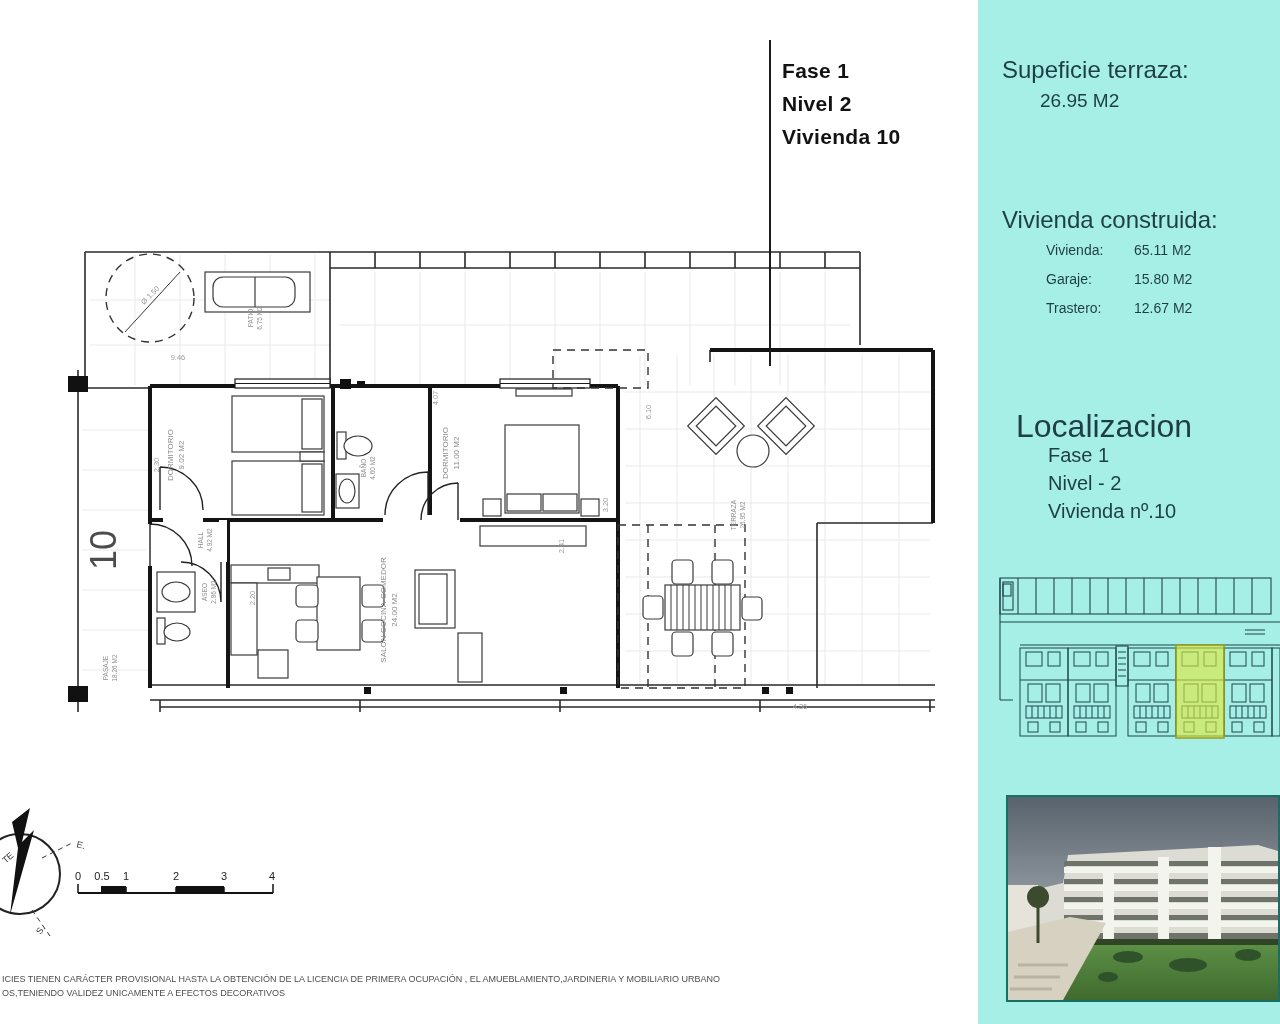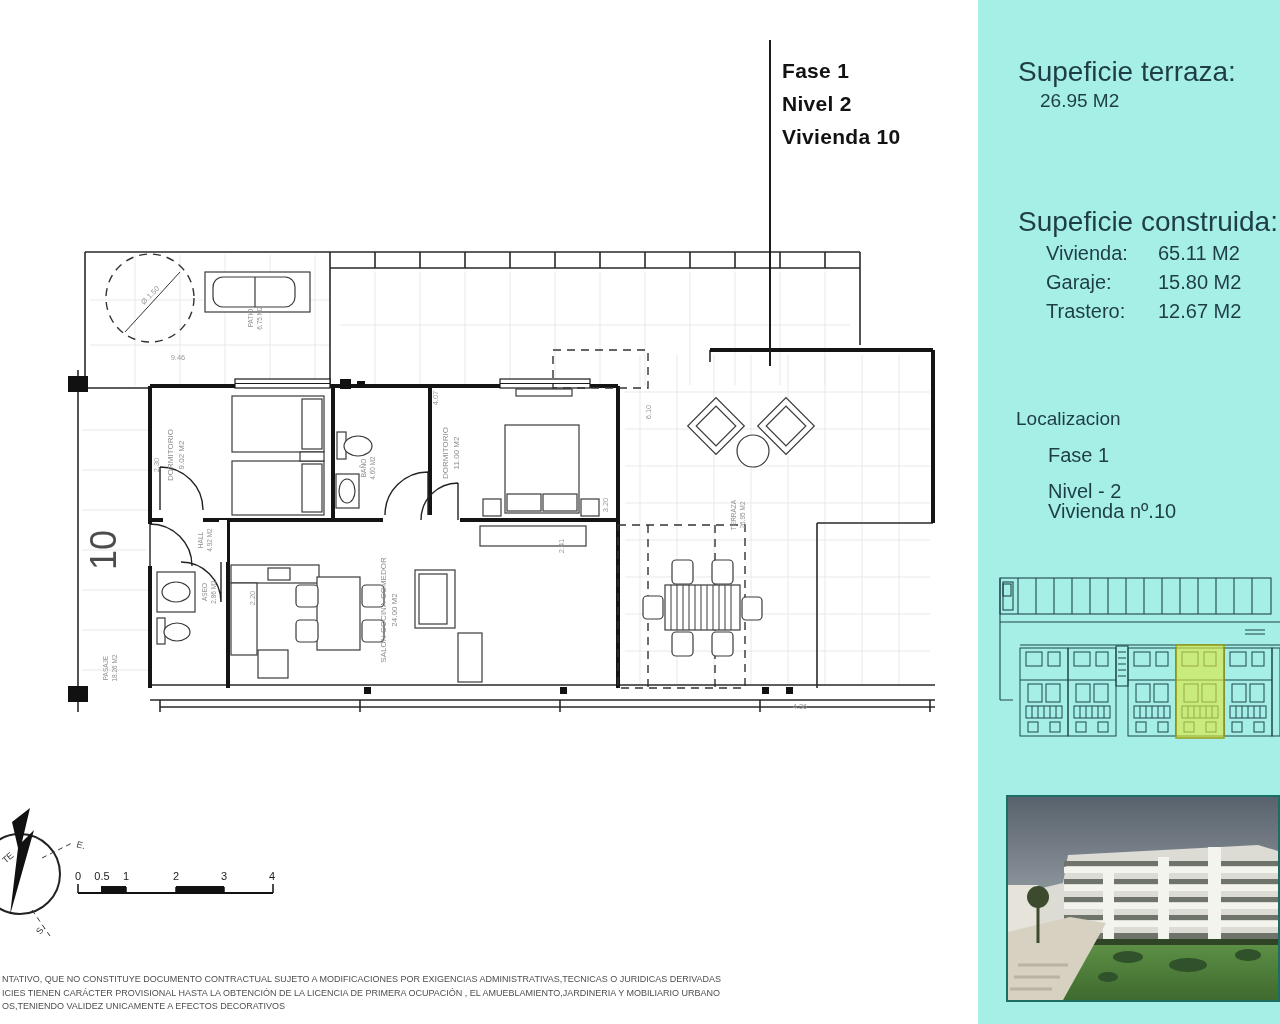--- a/index.html
+++ b/index.html
@@ -8,23 +8,23 @@
   
   .title-block{position:absolute;left:782px;top:54px;color:#121212;font-weight:bold;
                font-size:21px;line-height:33px;letter-spacing:.3px;}
   .title-rule{position:absolute;left:769px;top:40px;width:2px;height:326px;background:#1c1c1c;}
   
   .disclaimer{position:absolute;left:2px;top:973px;width:660px;color:#4e4e4e;
               font-size:9px;line-height:13.5px;white-space:nowrap;}
   
   .sidebar{position:absolute;left:978px;top:0;width:302px;height:1024px;background:#a6efe7;
            color:#1e3d45;}
-  .sb-h1{position:absolute;left:40px;font-size:28px;}
+  .sb-h1{position:absolute;left:24px;font-size:24px;}
   .sb-val{position:absolute;left:62px;font-size:19px;}
-  .sb-row{position:absolute;left:68px;font-size:20px;display:flex;gap:24px;}
+  .sb-row{position:absolute;left:68px;font-size:14px;display:flex;}
   .sb-row .lb{width:88px;}
   .sb-line{position:absolute;left:70px;font-size:20px;}
   .siteplan{position:absolute;left:17px;top:560px;width:285px;height:190px;}
   .photo{position:absolute;left:28px;top:795px;width:274px;height:207px;border:2px solid #1b6e63;
          box-sizing:border-box;overflow:hidden;}
   
   .rm{font-size:8px;fill:#8c8c8c;text-anchor:middle;}
   .rm-s{font-size:6.5px;fill:#909090;text-anchor:middle;}
   .dim{font-size:7.5px;fill:#9a9a9a;text-anchor:middle;}
   .unitnum{font-size:36px;fill:#4c4c4c;text-anchor:middle;}
@@ -262,46 +262,45 @@
   </svg>
 
   <div class="title-rule"></div>
   <div class="title-block">
     <div>Fase 1</div>
     <div>Nivel 2</div>
     <div>Vivienda  10</div>
   </div>
 
   <div class="disclaimer">
-    <div>NTATIVO, QUE NO CONSTITUYE DOCUMENTO CONTRACTUAL SUJETO A MODIFICACIONES POR EXIGENCIAS ADMINISTRATIVAS,TECNICAS O JURIDICAS DERIVADAS</div>
     <div>ICIES TIENEN CARÁCTER PROVISIONAL HASTA LA OBTENCIÓN DE LA LICENCIA DE PRIMERA OCUPACIÓN , EL AMUEBLAMIENTO,JARDINERIA Y MOBILIARIO URBANO</div>
     <div>OS,TENIENDO VALIDEZ UNICAMENTE  A EFECTOS DECORATIVOS</div>
   </div>
 
   <aside class="sidebar">
     <div class="sb-h1" style="top:56px;">Supeficie terraza:</div>
     <div class="sb-val" style="top:90px;">26.95 M2</div>
 
-    <div class="sb-h1" style="top:206px;">Supeficie construida:</div>
+    <div class="sb-h1" style="top:206px;">Vivienda construida:</div>
     <div class="sb-row" style="top:242px;">
       <span class="lb">Vivienda:</span>
       <span>65.11 M2</span>
     </div>
     <div class="sb-row" style="top:271px;">
       <span class="lb">Garaje:</span>
       <span>15.80 M2</span>
     </div>
     <div class="sb-row" style="top:300px;align-items:center;">
       <span class="lb">Trastero:</span>
       <span>12.67 M2</span>
     </div>
 
-    <div class="sb-h1" style="top:408px;font-size:19px;left:38px;">Localizacion</div>
+    <div class="sb-h1" style="top:408px;font-size:32px;left:38px;">Localizacion</div>
     <div class="sb-line" style="top:444px;">Fase 1</div>
-    <div class="sb-line" style="top:472px;margin-top:8px;">Nivel - 2</div>
+    <div class="sb-line" style="top:472px;">Nivel - 2</div>
     <div class="sb-line" style="top:500px;">Vivienda nº.10</div>
 
     <svg class="siteplan" viewBox="0 0 285 190">
       <g stroke="#1f464d" stroke-width="1.1" fill="none">
         <rect x="5" y="18" width="271" height="36"></rect>
         <path d="M23,18 V54 M41,18 V54 M59,18 V54 M77,18 V54 M95,18 V54 M113,18 V54 M131,18 V54 M149,18 V54 M167,18 V54 M185,18 V54 M203,18 V54 M221,18 V54 M239,18 V54 M257,18 V54"></path>
         <rect x="8" y="22" width="10" height="28"></rect>
           <rect x="8" y="24" width="8" height="12"></rect>
         <path d="M5,62 H285 M5,18 V140 M5,140 H18"></path>
         <path d="M25,85 H285 M250,70 H270 M250,74 H270"></path>

